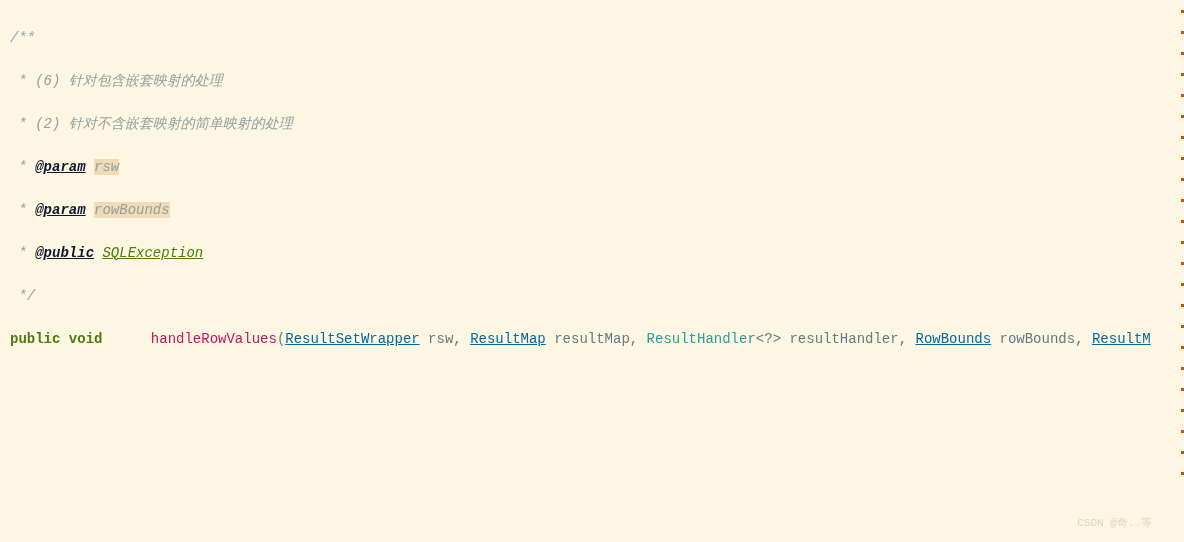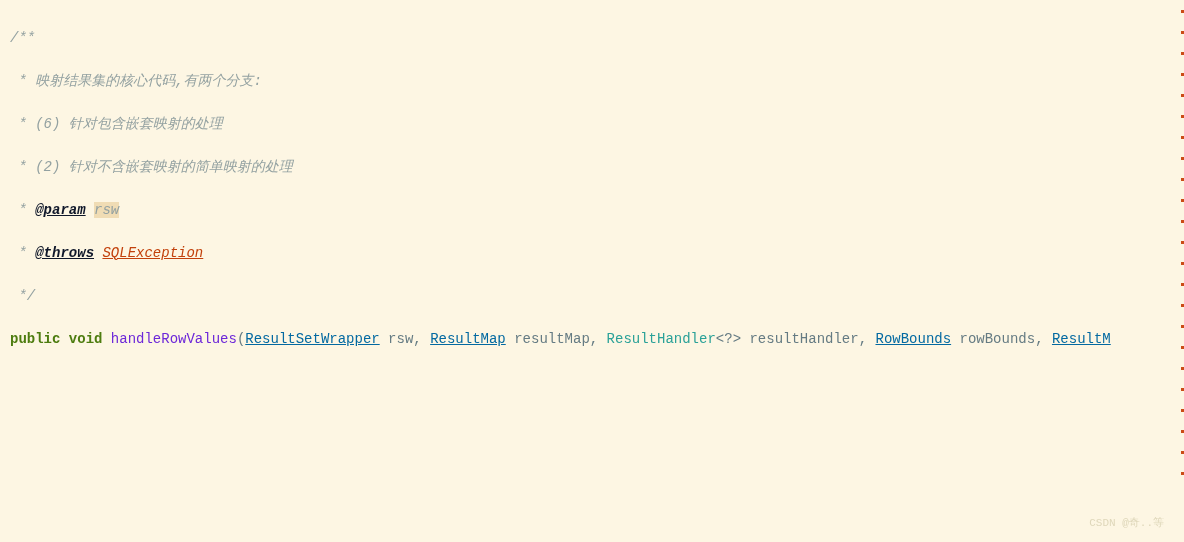--- a/index.html
+++ b/index.html
@@ -36,30 +36,31 @@
       font-style: italic;
       font-weight: bold;
       text-decoration: underline;
     }
     .param-name {
       background: #f0dcb4;
       color: #93a1a1;
       font-style: italic;
     }
     .exception-link {
-      color: #c2410c;
+      color: #4d7c0f;
       text-decoration: underline;
       font-style: italic;
     }
     .keyword {
       color: #4d7c0f;
       font-weight: bold;
     }
     .method-decl {
-      color: #6d28d9;
+      color: #be185d;
+      margin-left: 40px;
     }
     .type {
       color: #2aa198;
     }
     .type-link {
       color: #0369a1;
       text-decoration: underline;
     }
     .param {
       color: #657b83;
@@ -78,36 +79,36 @@
     .margin-dot {
       width: 3px;
       height: 3px;
       background: #cb4b16;
       margin-bottom: 18px;
       margin-left: 1px;
     }
     .watermark {
       position: absolute;
       bottom: 8px;
-      right: 20px;
+      right: 32px;
       color: #c0b890;
       font-size: 11px;
       opacity: 0.5;
     }
   </style>
 </head>
 <body>
 
 <div class="editor">
 <span class="line"><span class="comment">/**</span></span>
-<span class="line"><span class="comment"> * 映射结果集的核心代码,有两个分支:</span></span>
 <span class="line"><span class="comment"> * (6) 针对包含嵌套映射的处理</span></span>
 <span class="line"><span class="comment"> * (2) 针对不含嵌套映射的简单映射的处理</span></span>
 <span class="line"><span class="comment"> * </span><span class="javadoc-tag">@param</span><span class="comment"> </span><span class="param-name">rsw</span></span>
-<span class="line"><span class="comment"> * </span><span class="javadoc-tag">@throws</span><span class="comment"> </span><span class="exception-link">SQLException</span></span>
+<span class="line"><span class="comment"> * </span><span class="javadoc-tag">@param</span><span class="comment"> </span><span class="param-name">rowBounds</span></span>
+<span class="line"><span class="comment"> * </span><span class="javadoc-tag">@public</span><span class="comment"> </span><span class="exception-link">SQLException</span></span>
 <span class="line"><span class="comment"> */</span></span>
 <span class="line"><span class="keyword">public</span><span class="punct"> </span><span class="keyword">void</span><span class="punct"> </span><span class="method-decl">handleRowValues</span><span class="punct">(</span><span class="type-link">ResultSetWrapper</span><span class="punct"> </span><span class="param">rsw</span><span class="punct">, </span><span class="type-link">ResultMap</span><span class="punct"> </span><span class="param">resultMap</span><span class="punct">, </span><span class="type">ResultHandler</span><span class="punct">&lt;?&gt;</span><span class="punct"> </span><span class="param">resultHandler</span><span class="punct">, </span><span class="type-link">RowBounds</span><span class="punct"> </span><span class="param">rowBounds</span><span class="punct">, </span><span class="type-link">ResultM</span></span>
 
 
 
 
 
 
 
 

